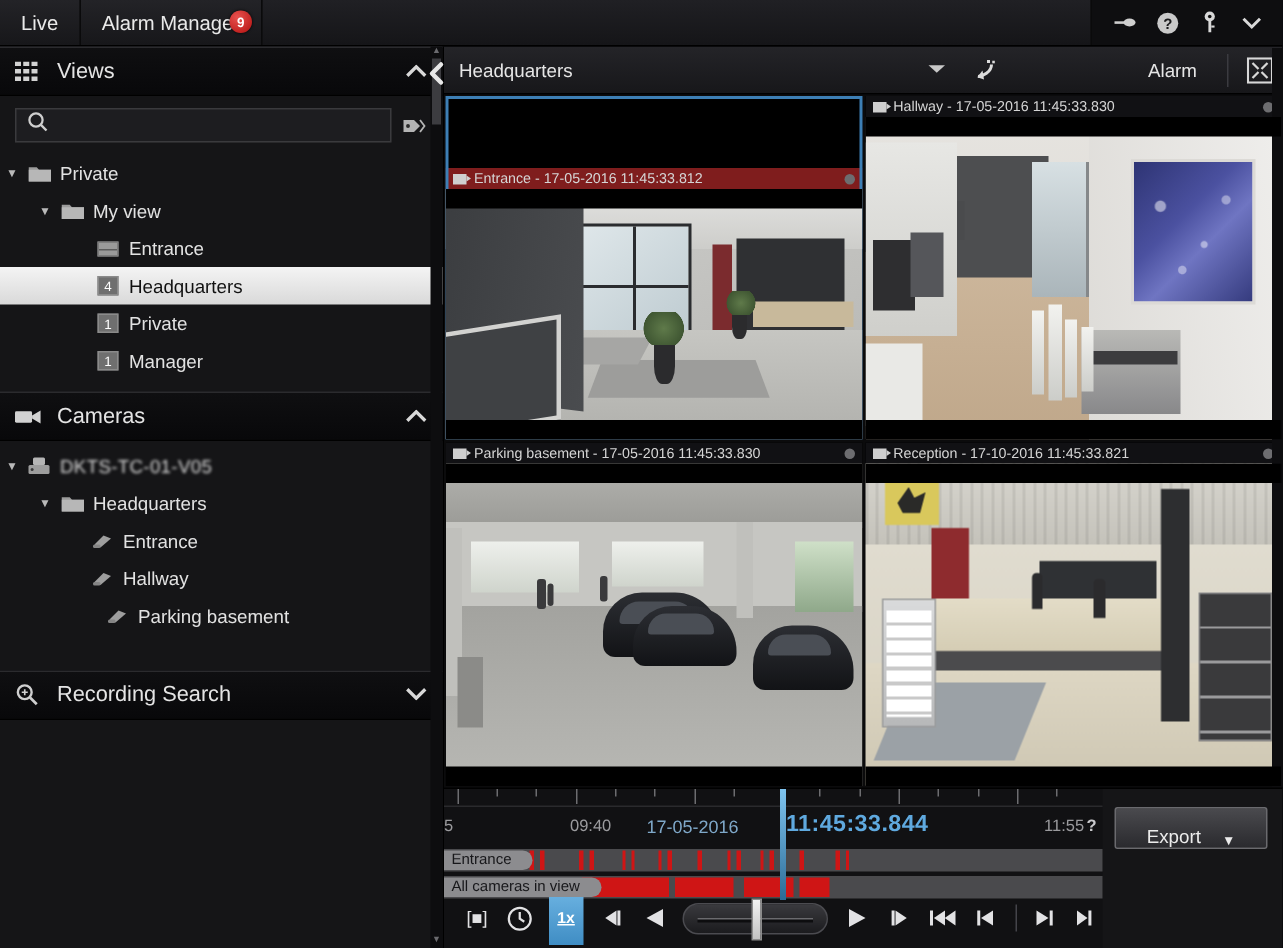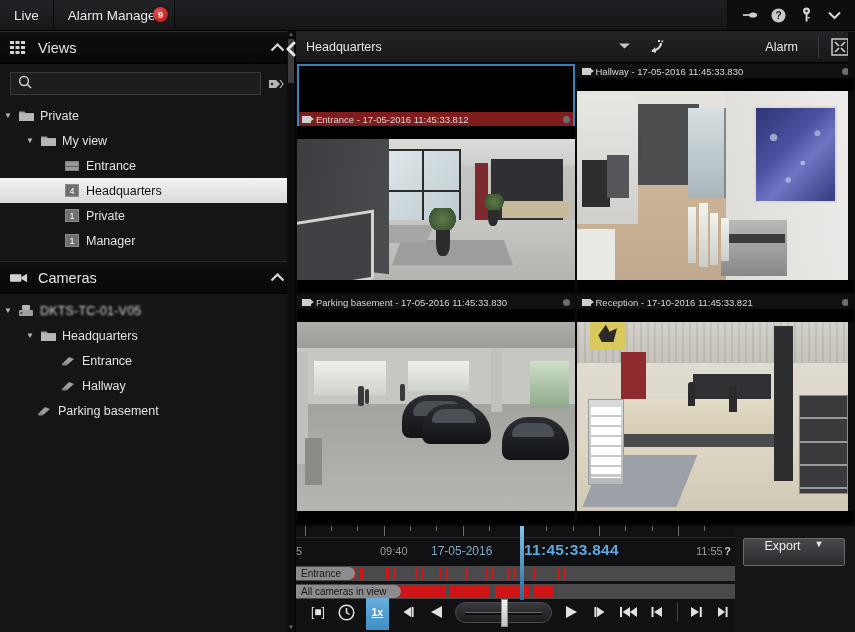--- a/index.html
+++ b/index.html
@@ -254,21 +254,21 @@
     color:#fff; font-size:10.5px; font-weight:bold; display:flex;align-items:center;justify-content:center;
     text-decoration: underline;
   }
   .slider { width: 108px; height: 21px; background: linear-gradient(#3a3a3e,#1b1b1e); border-radius: 11px; position:relative; border:1px solid #4b4b50;}
   .slider .rail { position:absolute; left:9px; right:9px; top:9px; height:3px; background:#0d0d0f; border-top:1px solid #6a6a6e;}
   .slider .knob { position:absolute; left:47%; top:-4px; width:7px; height:28px; background:linear-gradient(#f2f2f2,#c2c2c2); border:1px solid #8c8c8c;}
   .vdiv { width:1px; height:18px; background:#44444a; }
 
   .exportbtn {
     width: 102px; height: 28px; background: linear-gradient(#4a4a4e,#2a2a2e);
-    border: 1px solid #6a6a6e; display:flex; align-items:flex-start; justify-content:center; gap:14px;
+    border: 1px solid #6a6a6e; display:flex; align-items:flex-end; justify-content:center; gap:14px;
     font-size: 12.5px; color:#ececec; border-radius:2px;
   }
   .exportbtn .ecar { font-size: 9px; }
 
   .rt-scroll { position:absolute; right:0; top:32px; bottom:107px; width:7px; background:#0d0d0f; }
 </style>
 </head>
 <body>
 
 <div class="app">
@@ -462,33 +462,49 @@
           </div>
           <div class="tnode" style="padding-left:58px">
             <span class="nico">
               <svg width="15" height="12" viewBox="0 0 15 12">
                   <path d="M2 8 L8 2 L13 4 L6 10 Z" fill="#9e9e9e"></path>
                   <rect x="1" y="8" width="5" height="2.4" rx="1" fill="#858585"></rect>
                 </svg>
             </span>
             <span class="label">Hallway</span>
           </div>
-          <div class="tnode" style="padding-left:34px">
+          <div class="tnode" style="padding-left:68px">
             <span class="nico">
               <svg width="15" height="12" viewBox="0 0 15 12">
                   <path d="M2 8 L8 2 L13 4 L6 10 Z" fill="#9e9e9e"></path>
                   <rect x="1" y="8" width="5" height="2.4" rx="1" fill="#858585"></rect>
                 </svg>
             </span>
             <span class="label">Parking basement</span>
           </div>
         </div>
 
       </div>
 
+      <div class="panel-header">
+        <span class="ph-ico">
+          <svg width="16" height="16" viewBox="0 0 16 16">
+              <circle cx="6.5" cy="6.5" r="4.6" stroke="#cfcfcf" stroke-width="1.6" fill="none"></circle>
+              <line x1="10" y1="10" x2="14.5" y2="14.5" stroke="#cfcfcf" stroke-width="1.8"></line>
+              <line x1="4.5" y1="6.5" x2="8.5" y2="6.5" stroke="#cfcfcf" stroke-width="1.1"></line>
+              <line x1="6.5" y1="4.5" x2="6.5" y2="8.5" stroke="#cfcfcf" stroke-width="1.1"></line>
+            </svg>
+        </span>
+        <span class="ph-title">Recording Search</span>
+        <span class="chev">
+          <svg width="15" height="9" viewBox="0 0 15 9">
+              <path d="M1.5 1.5 L7.5 7.5 L13.5 1.5" stroke="#d8d8d8" stroke-width="2.2" fill="none"></path>
+            </svg>
+        </span>
+      </div>
 
       <div class="sidebar-bottom"></div>
 
       <div class="sb-scroll">
         <div class="sb-arrow-t">▲</div>
         <div class="sb-thumb"></div>
         <div class="sb-arrow-b">▼</div>
       </div>
     </div>
 

